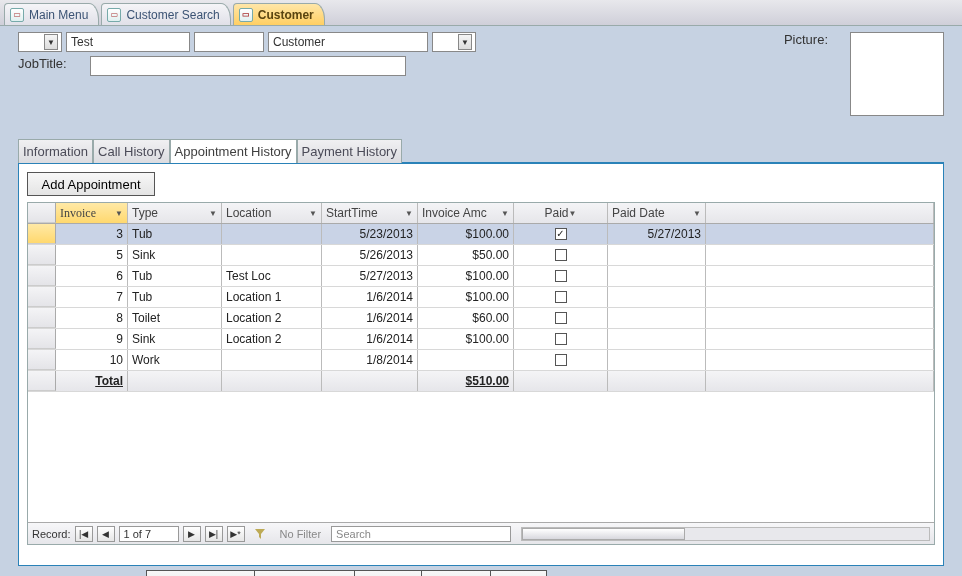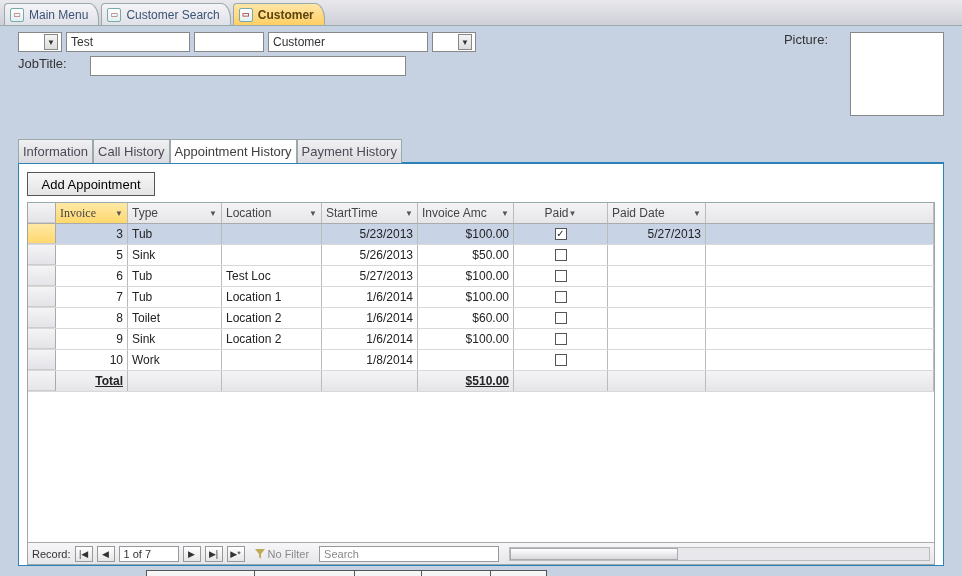--- a/index.html
+++ b/index.html
@@ -87,21 +87,21 @@
   font-size:13px;
   position:relative; top:1px;
 }
 .inner-tab.active {
   background:#fff; color:#404040; z-index:2;
 }
 .tab-body {
   background:#fff; border:1px solid #2a82b8;
   border-top:2px solid #2a82b8;
   height: 404px;
-  padding:8px 8px 0 8px;
+  padding:8px 8px 20px 8px;
   display:flex; flex-direction:column;justify-content:space-between;
 }
 .add-appt {
   height:24px; padding:0 10px;
   background:linear-gradient(#f7f7f7,#e4e4e4);
   border:1px solid #555; font-size:13px;
   display:inline-flex; align-items:center;
   margin-bottom:6px; width:128px; justify-content:center;
 }
 
@@ -140,21 +140,21 @@
 }
 .recnav .navbtn {
   width:18px; height:16px; border:1px solid #999;
   background:linear-gradient(#fff,#e6e6e6);
   display:flex; align-items:center; justify-content:center; font-size:9px;
 }
 .recnav .recbox {
   height:16px; width:60px; border:1px solid #999; background:#fff;
   display:flex; align-items:center; padding:0 4px;
 }
-.recnav .nofilter { color:#888; display:flex; align-items:center; gap:3px; margin-left:6px;}
+.recnav .nofilter { color:#888; display:flex; align-items:center; gap:15px; margin-left:6px;}
 .recnav .funnel { width:10px; height:10px; }
 .recnav .search { height:16px; width:180px; border:1px solid #999; background:#fff; padding:0 4px; color:#888; display:flex; align-items:center; margin-left:6px;}
 .recnav .hscroll { flex:1; margin-left:6px; height:14px; background:#e8e8ec; border:1px solid #bbb; position:relative;}
 .recnav .hscroll .thumb { position:absolute; left:0; top:0; bottom:0; width:40%; background:linear-gradient(#fff,#d8d8de); border:1px solid #aaa;}
 
 
 .form-buttons { display:flex; margin-top:4px; margin-left:128px; }
 .fbtn {
   height:26px; padding:0 14px;
   background:linear-gradient(#f7f7f7,#e4e4e4);

